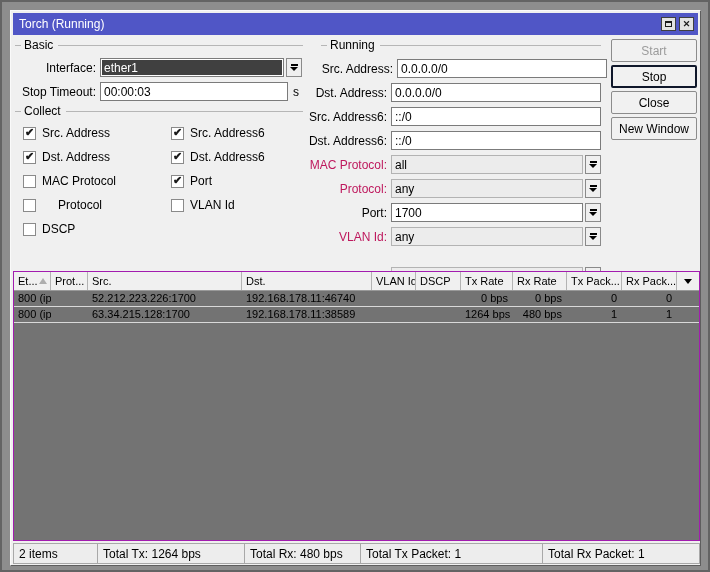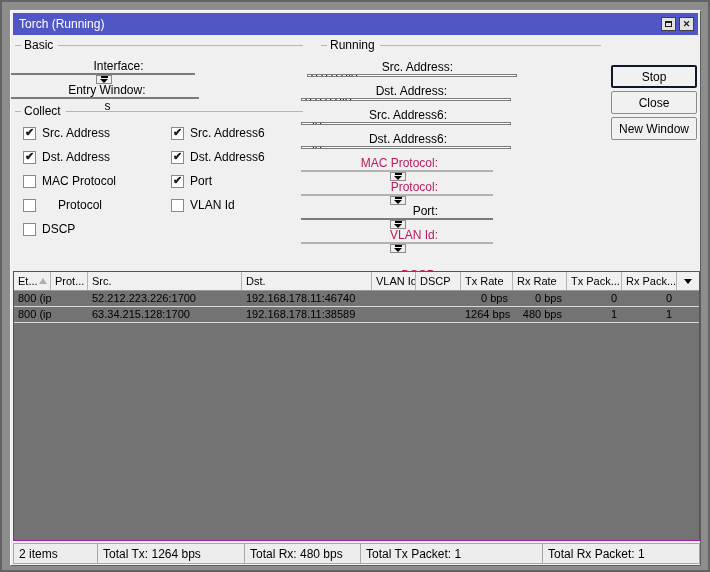--- a/index.html
+++ b/index.html
@@ -20,21 +20,21 @@
   .tb-close { right:4px; font-size:9px; font-weight:bold; color:#1a1a1a; }
   .glyph-max { width:7px; height:6px; border:1px solid #1a1a1a; border-top-width:2px; background:#e3e3e3; }
 
   
   .group { position:absolute; display:flex; align-items:center; height:12px; }
   .group .tick { width:6px; height:1px; background:#b6b6b6; margin-right:3px; }
   .group .lbl { padding-right:5px; white-space:nowrap; }
   .group .line { flex:1; height:1px; background:#b6b6b6; }
 
   
-  .frow { position:absolute; height:17px; display:flex; align-items:center;flex-direction:column; }
+  .frow { position:absolute; height:17px; display:flex; align-items:center; }
   .flabel { text-align:right; padding-right:4px; white-space:nowrap; }
   .flabel.dim { color:#be185d; }
   .ibox { height:19px; background:#fff; border:1px solid #7b7b7b; display:flex;
           align-items:center; padding:0 3px; white-space:nowrap; overflow:hidden; }
   .ibox.dim { background:#ececec; border-color:#b3b3b3; }
   .combo { position:relative; height:19px; background:#fff; border:1px solid #7b7b7b; }
   .combo-sel { position:absolute; left:1px; top:1px; right:1px; bottom:1px;
                background:#404040; color:#fff; display:flex; align-items:center;
                padding-left:2px; white-space:nowrap; overflow:hidden; }
   .ddbtn { width:16px; height:19px; margin-left:2px; background:#efefef;
@@ -110,21 +110,21 @@
       <div class="combo" style="width:184px;">
         <div class="combo-sel">ether1</div>
       </div>
       <div class="ddbtn">
         <span class="bar"></span>
         <span class="tri"></span>
       </div>
     </div>
 
     <div class="frow" style="left:0; top:72px;">
-      <div class="flabel" style="width:89px;">Entry Window:</div>
+      <div class="flabel" style="width:89px;">Stop Timeout:</div>
       <div class="ibox" style="width:188px;">00:00:03</div>
       <span class="unit">s</span>
     </div>
 
     <div class="group" style="left:4px; top:94px; width:288px;">
       <span class="tick"></span>
       <span class="lbl">Collect</span>
       <span class="line"></span>
     </div>
 
@@ -231,20 +231,21 @@
     </div>
     <div class="frow" style="left:290px; top:241px;margin-top:16px;">
       <div class="flabel dim" style="width:90px;">DSCP:</div>
       <div class="ibox dim" style="width:192px;">any</div>
       <div class="ddbtn">
         <span class="bar"></span>
           <span class="tri"></span>
       </div>
     </div>
 
+    <div class="btn disabled" style="top:28px;">Start</div>
     <div class="btn focused" style="top:54px;">Stop</div>
     <div class="btn" style="top:80px;">Close</div>
     <div class="btn" style="top:106px;">New Window</div>
 
     <div class="table">
       <div class="thead">
         <div class="th" style="width:37px;">
           <span>Et...</span>
           <span class="sort-tri"></span>
         </div>

